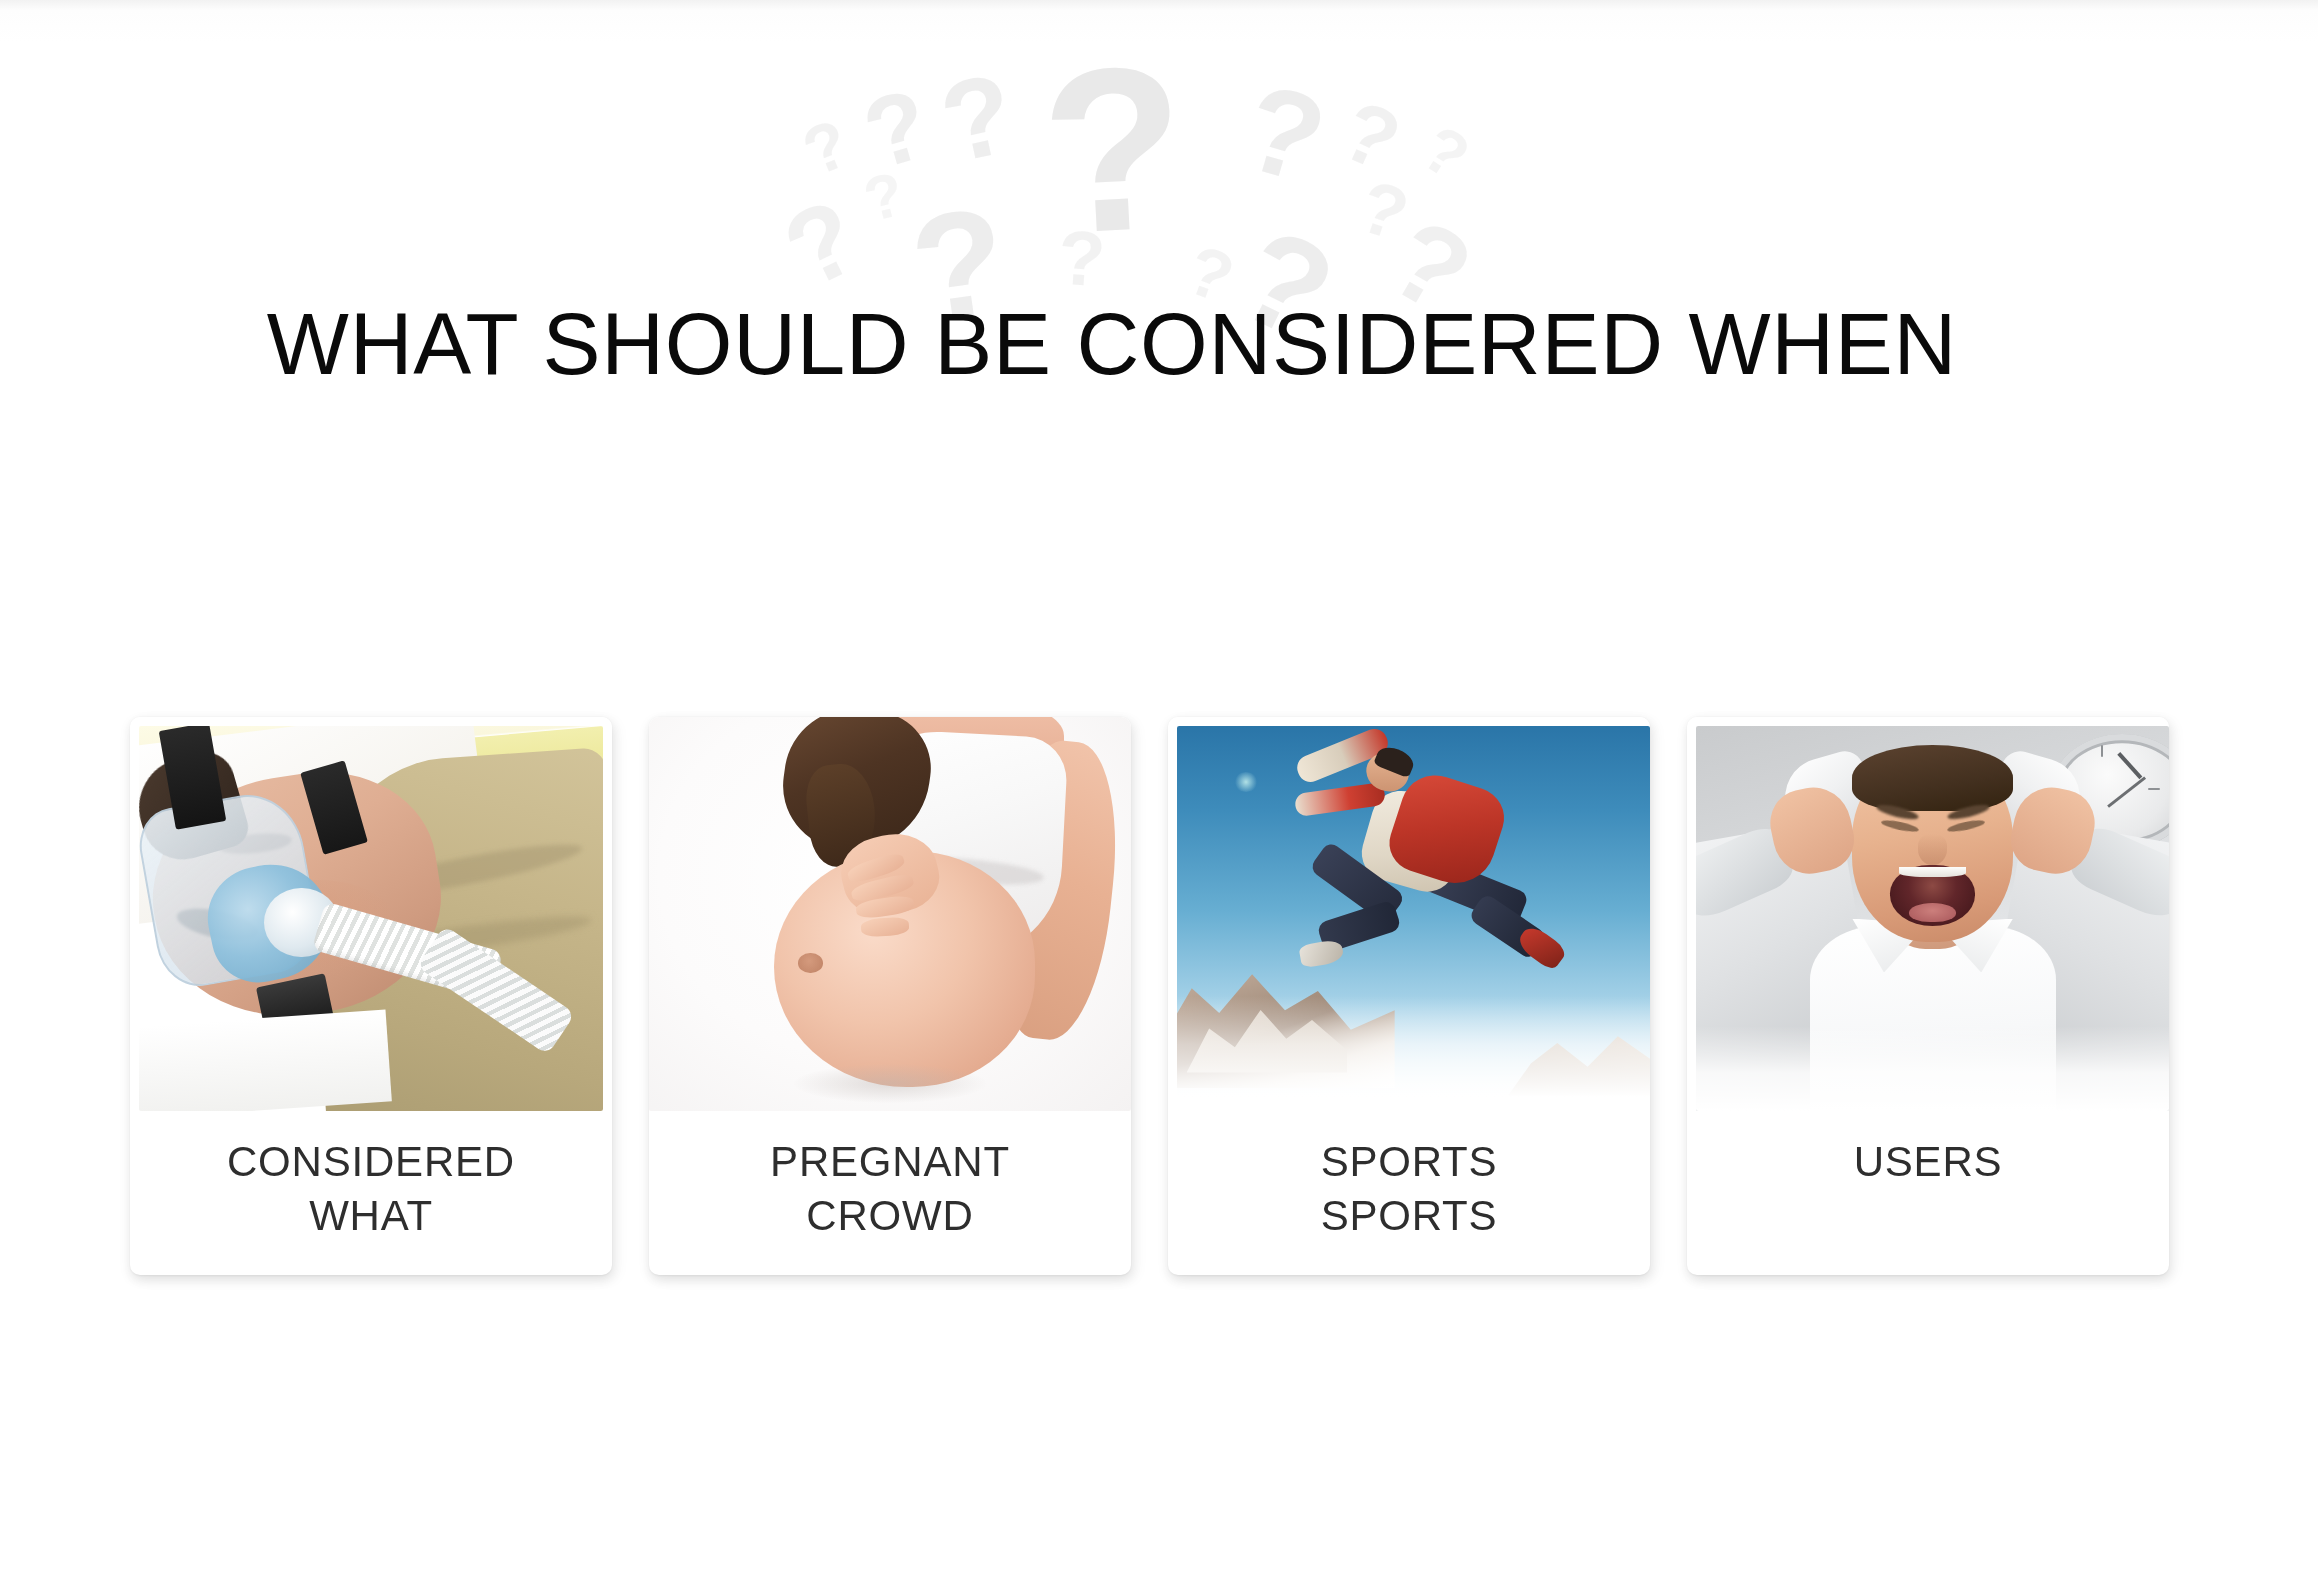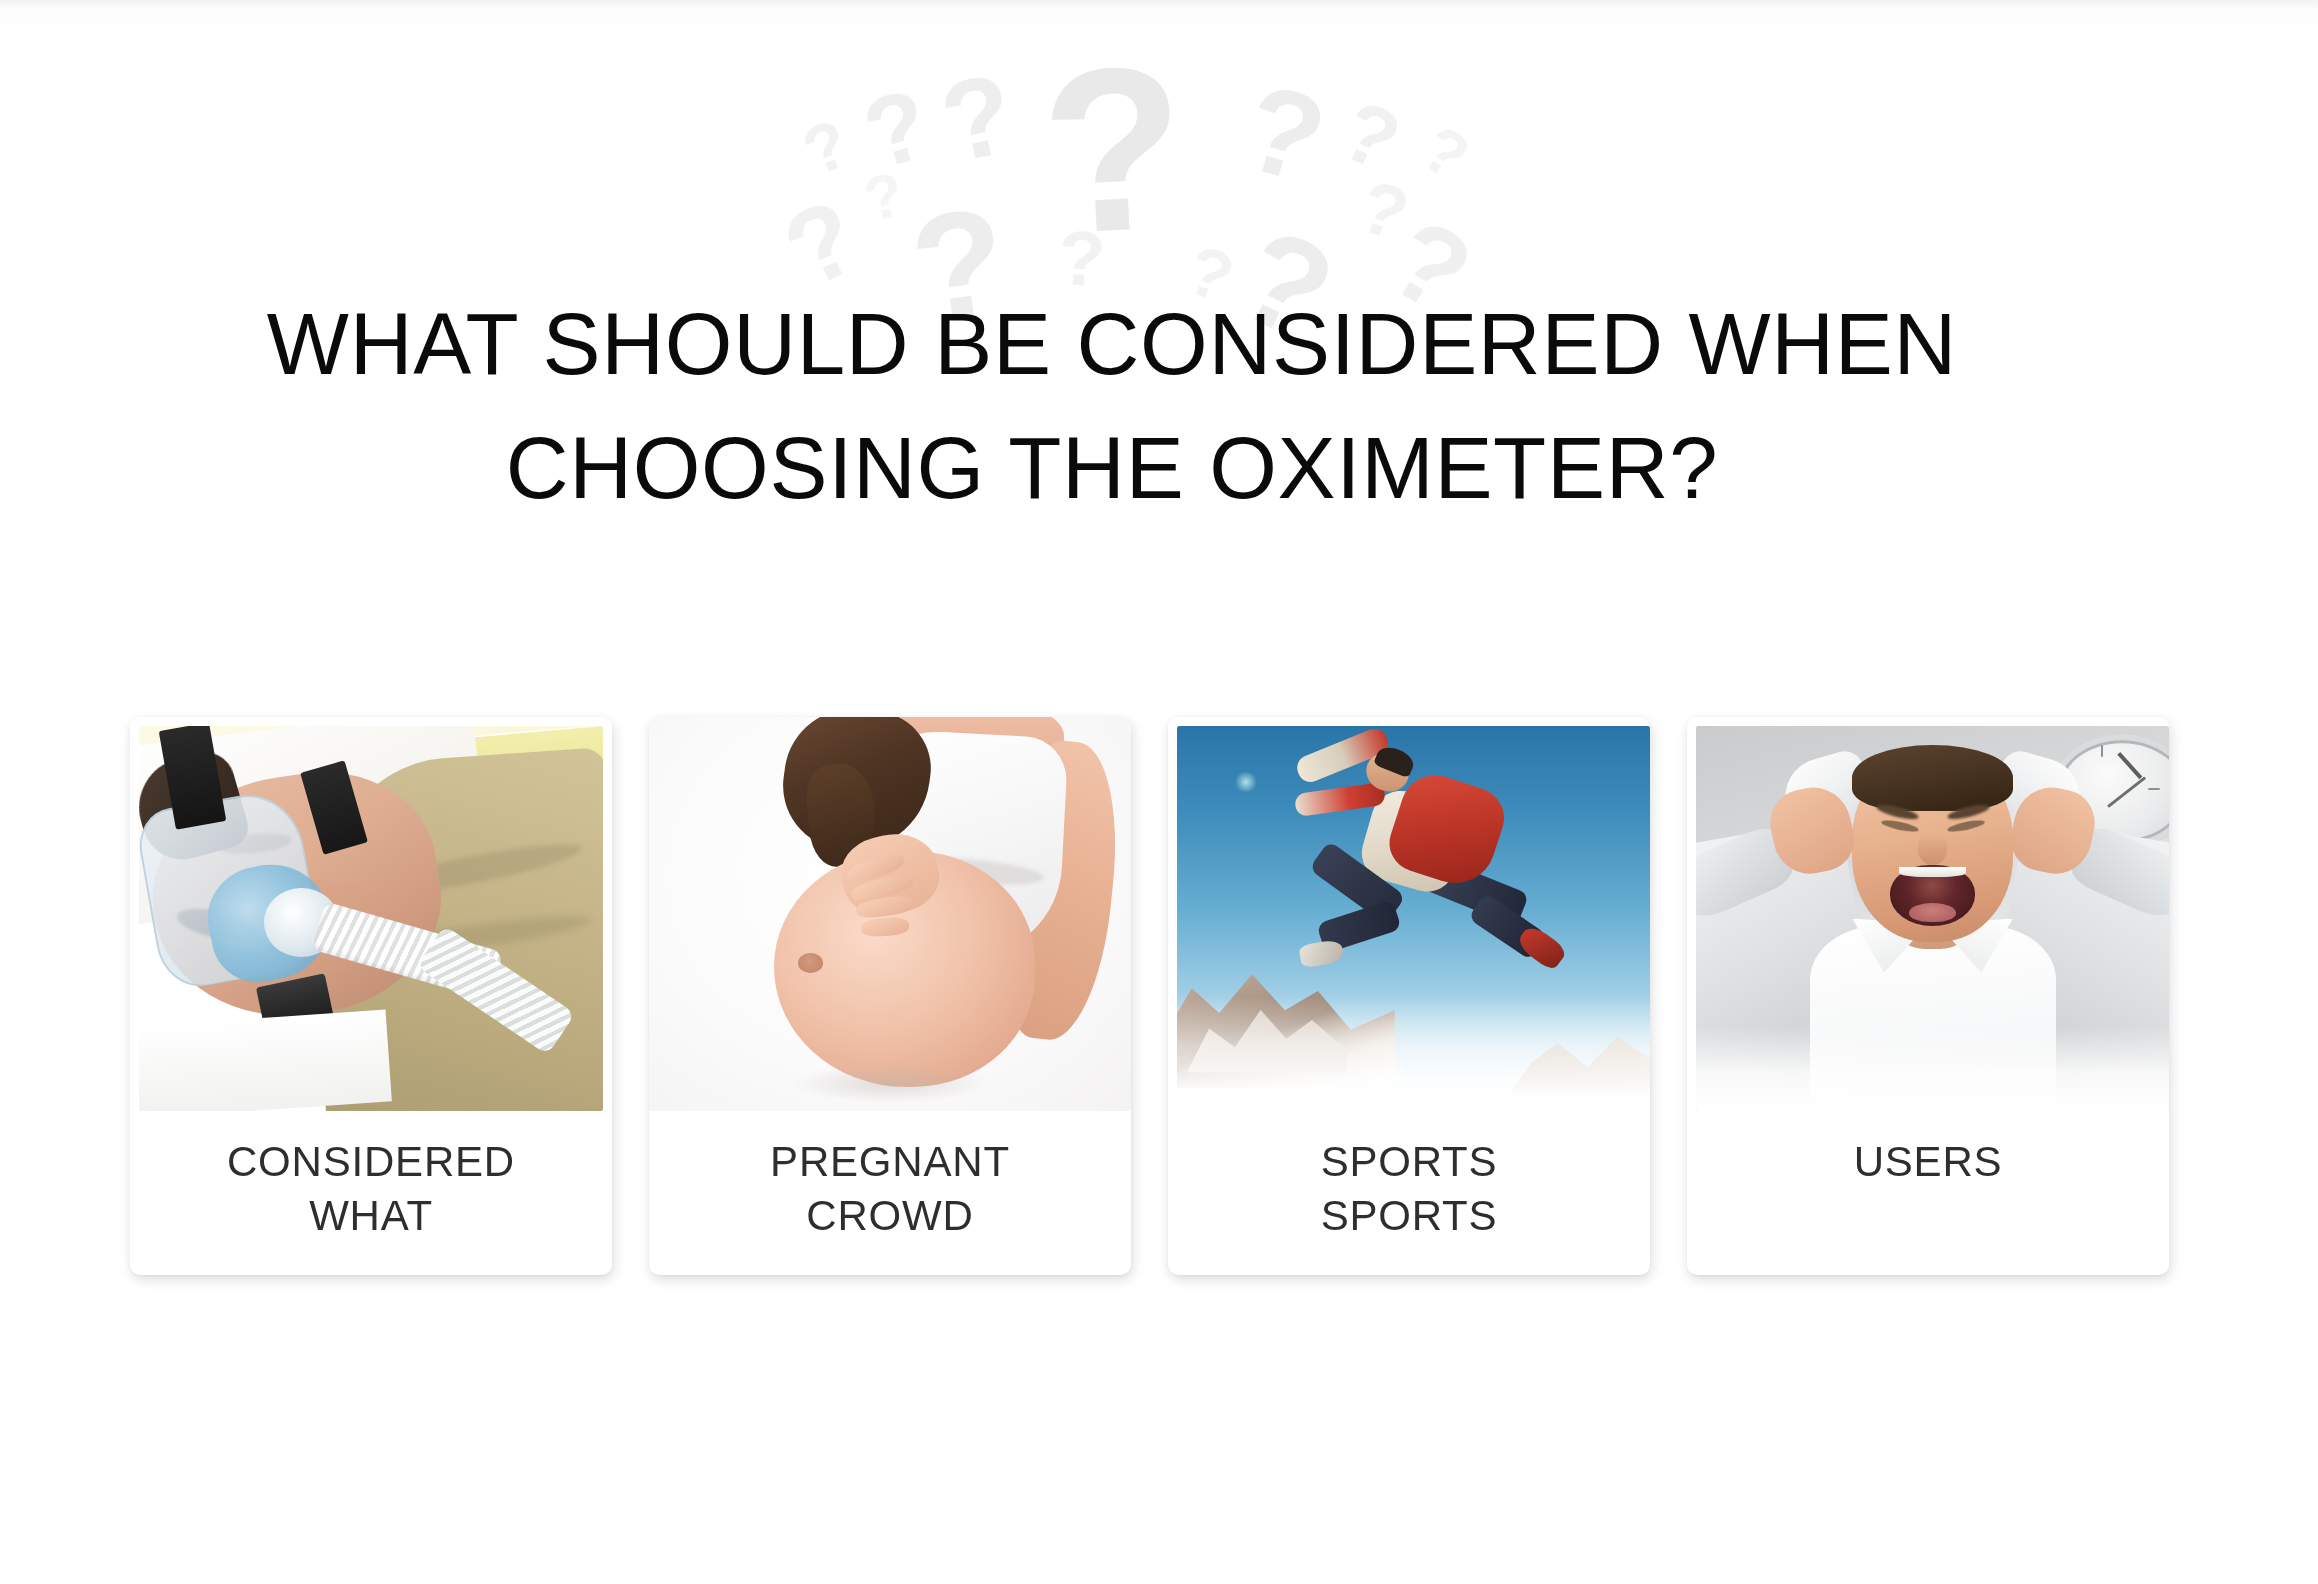--- a/index.html
+++ b/index.html
@@ -342,21 +342,20 @@
     <span class="qm" style="left: 124px; top: 161px; font-size: 151px; opacity: 0.8; color: rgb(233, 233, 233); transform: rotate(-8deg);">?</span>
     <span class="qm" style="left: 269px; top: 192px; font-size: 77px; opacity: 0.55; color: rgb(233, 233, 233); transform: rotate(4deg);">?</span>
     <span class="qm" style="left: 400px; top: 211px; font-size: 70px; opacity: 0.52; color: rgb(233, 233, 233); transform: rotate(20deg);">?</span>
     <span class="qm" style="left: 456px; top: 189px; font-size: 134px; opacity: 0.78; color: rgb(233, 233, 233); transform: rotate(26deg);">?</span>
     <span class="qm" style="left: 572px; top: 146px; font-size: 74px; opacity: 0.5; color: rgb(233, 233, 233); transform: rotate(18deg);">?</span>
     <span class="qm" style="left: 607px; top: 182px; font-size: 113px; opacity: 0.66; color: rgb(233, 233, 233); transform: rotate(30deg);">?</span>
   </div>
 
 <div class="title-block">
   <span class="title-line">WHAT SHOULD BE CONSIDERED WHEN</span>
-  <span class="title-line">CHOOSING THE OXIMETER?</span>
 </div>
 
 <div class="card-row">
 
   <div class="card">
     <div class="card-photo">
       <div class="photo-inner">
         <div class="p1"></div>
         <div class="p1-yellowwall"></div>
         <div class="p1-pillow"></div>

